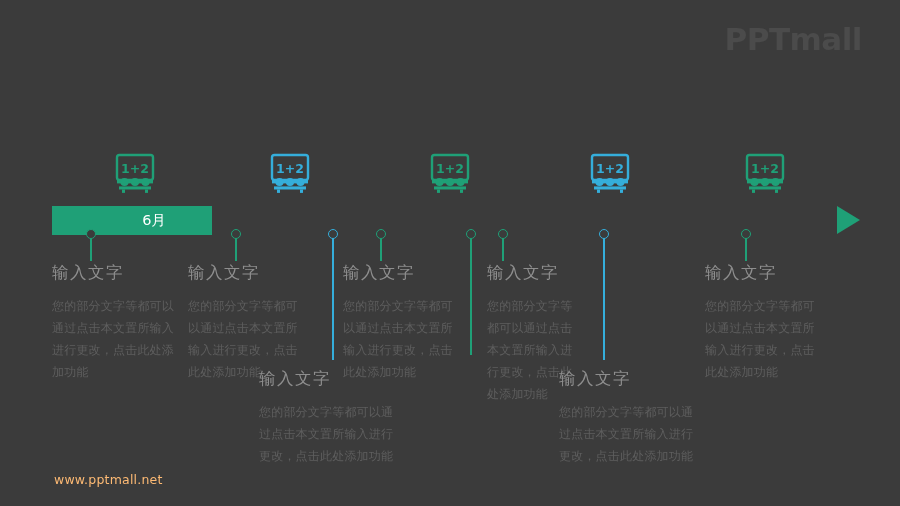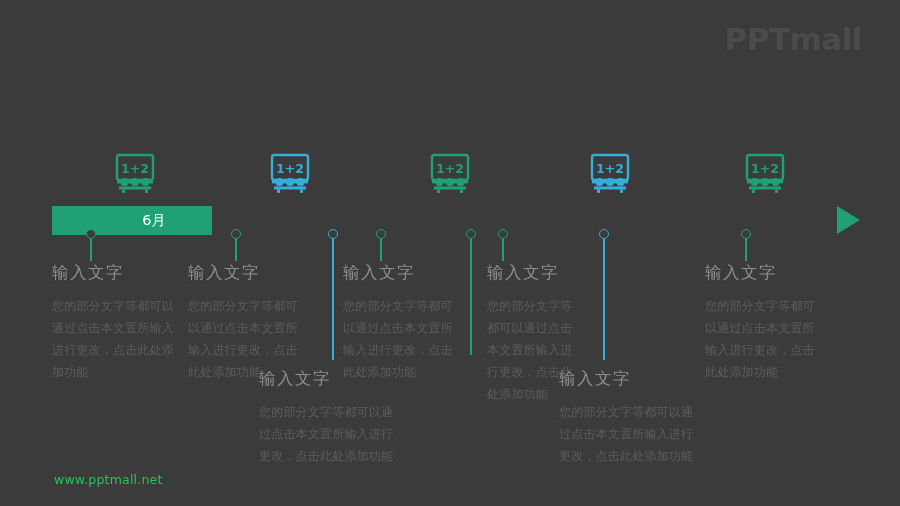--- a/index.html
+++ b/index.html
@@ -56,21 +56,21 @@
   }
   .tb .bd {
     color:#5e5e5e; font-size:12px; line-height:1.85;
     letter-spacing:0.2px;
     font-family:"DejaVu Sans","Liberation Sans",sans-serif;
   }
 
   
   #footer {
     position:absolute; left:54px; top:472px;
-    color:#22c55e; font-size:12.5px; letter-spacing:0.2px;
+    color:#fdba74; font-size:12.5px; letter-spacing:0.2px;
     font-family:"DejaVu Sans","Liberation Sans",sans-serif;
   }
 </style>
 </head>
 <body>
 
 <div id="logo">PPTmall</div>
 
 <div id="icons-row">
     <div class="icon-wrap" style="left: 113px;">

